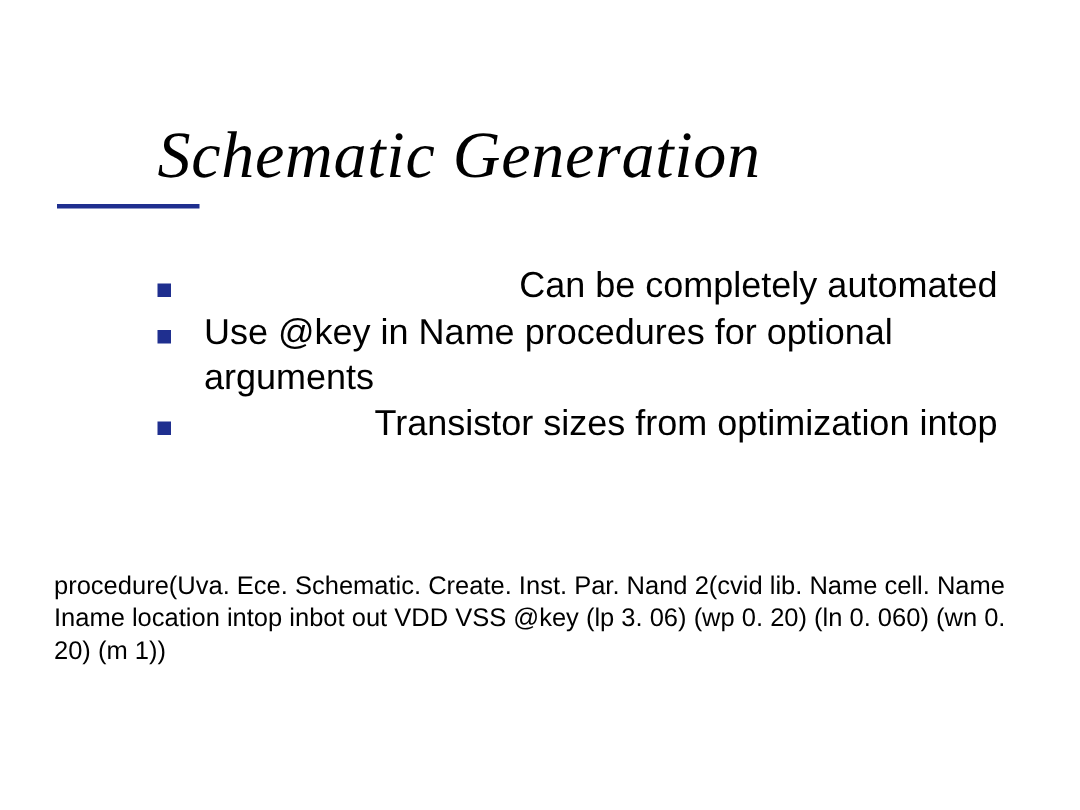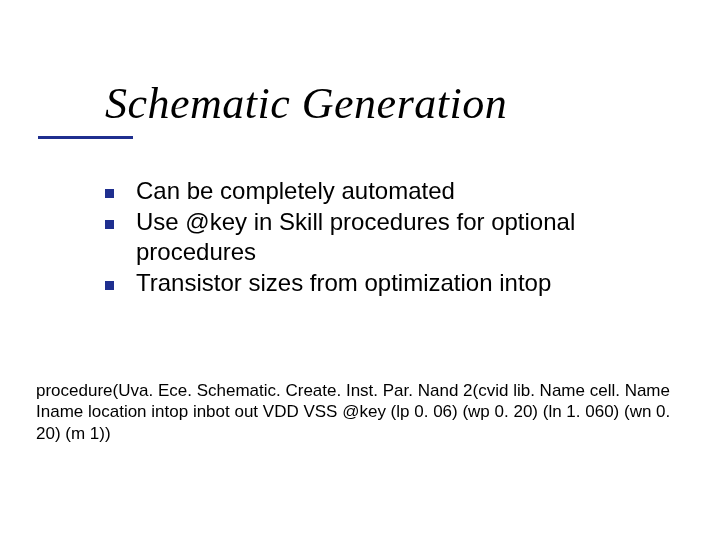--- a/index.html
+++ b/index.html
@@ -44,20 +44,21 @@
   .bullets {
     position: absolute;
     left: 105px;
     top: 176px;
     width: 560px;
   }
   .bullet-row {
     display: flex;
     align-items: flex-start;
     margin-bottom: 2px;
+    justify-content: space-between;
   }
   .bullet-marker {
     flex: 0 0 auto;
     width: 9px;
     height: 9px;
     background: #1f2f8f;
     margin-top: 13px;
     margin-right: 22px;
   }
   .bullet-text {
@@ -87,23 +88,23 @@
   </div>
   <div class="title-rule"></div>
 
   <div class="bullets">
     <div class="bullet-row">
       <div class="bullet-marker"></div>
       <div class="bullet-text">Can be completely automated</div>
     </div>
     <div class="bullet-row">
       <div class="bullet-marker"></div>
-      <div class="bullet-text">Use @key in Skill procedures for optional procedures</div>
+      <div class="bullet-text">Use @key in Name procedures for optional arguments</div>
     </div>
     <div class="bullet-row">
       <div class="bullet-marker"></div>
       <div class="bullet-text">Transistor sizes from optimization intop</div>
     </div>
   </div>
 
-  <div class="proc">procedure(Uva. Ece. Schematic. Create. Inst. Par. Nand 2(cvid lib. Name cell. Name Iname location intop inbot out VDD VSS @key (lp 0. 06) (wp 0. 20) (ln 1. 060) (wn 0. 20) (m 1))</div>
+  <div class="proc">procedure(Uva. Ece. Schematic. Create. Inst. Par. Nand 2(cvid lib. Name cell. Name Iname location intop inbot out VDD VSS @key (lp 3. 06) (wp 0. 20) (ln 0. 060) (wn 0. 20) (m 1))</div>
 
 </div>
 
 </body></html>

